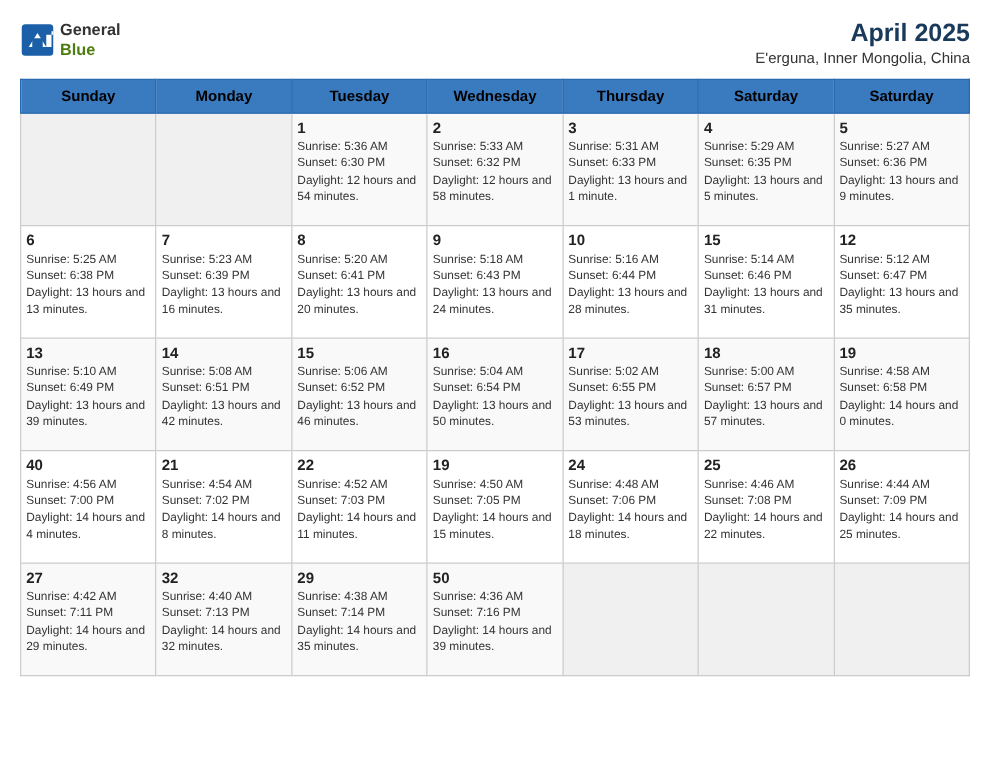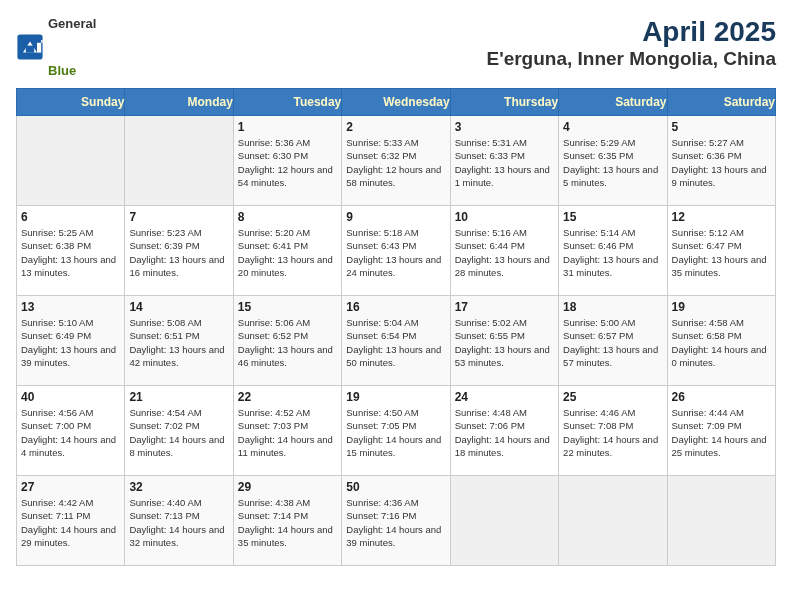--- a/index.html
+++ b/index.html
@@ -20,51 +20,50 @@
       display: flex;
       align-items: center;
       gap: 4px;
     }
     .logo-text {
       display: flex;
       flex-direction: column;
       font-size: 13px;
       font-weight: bold;
       line-height: 1.2;
-      gap: 31px;
     }
     .logo-general { color: #333; }
     .logo-blue { color: #4d7c0f; }
     .logo-icon {
       width: 28px;
       height: 28px;
     }
     .title-block {
       text-align: right;
     }
     .title-block h1 {
-      font-size: 28px;
+      font-size: 20px;
       color: #1a3a5c;
       font-weight: bold;
     }
     .title-block h2 {
-      font-size: 19px;
+      font-size: 12px;
       color: #333;
-      font-weight: bold;
+      font-weight: normal;
     }
     .calendar {
       width: 100%;
       border-collapse: collapse;
       font-size: 10px;
     }
     .calendar thead tr th {
       background: #3a7abf;
-      color: #fef9c3;
+      color: #000000;
       padding: 6px 0;
-      text-align: right;
+      text-align: center;
       font-size: 12px;
       font-weight: bold;
       border: 1px solid #2a6aaf;
     }
     .calendar tbody tr td {
       border: 1px solid #ccc;
       vertical-align: top;
       padding: 4px;
       width: 108px;
       min-height: 80px;

